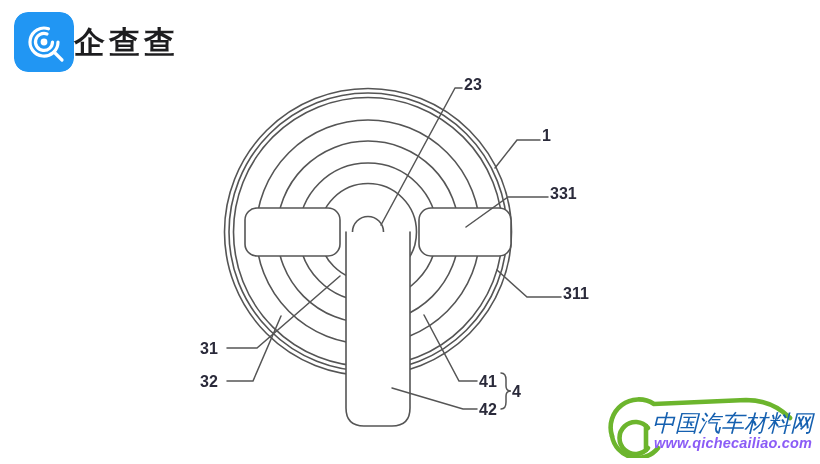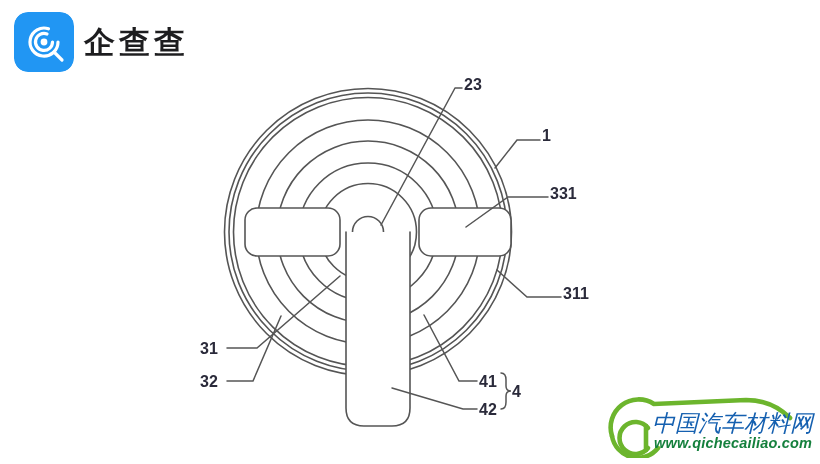--- a/index.html
+++ b/index.html
@@ -18,21 +18,20 @@
     overflow: hidden;
   }
 
   
   #qcc-logo {
     position: absolute;
     left: 14px;
     top: 12px;
     display: flex;
     align-items: center;
-    gap: 10px;
   }
   #qcc-mark {
     width: 60px;
     height: 60px;
     border-radius: 14px;
     display: block;
   }
   #qcc-wordmark {
     display: flex;
     flex-direction: column;
@@ -83,21 +82,21 @@
     font-family: "DejaVu Sans", sans-serif;
     font-style: italic;
     white-space: nowrap;
   }
   #wm-url {
     position: absolute;
     left: 58px;
     top: 43px;
     font-size: 14.5px;
     font-weight: 700;
-    color: #15803d;
+    color: #8b5cf6;
     font-style: italic;
     letter-spacing: 0.2px;
     font-family: "Liberation Sans", sans-serif;
     white-space: nowrap;
   }
 </style>
 </head>
 <body>
 
 <div id="screen">

